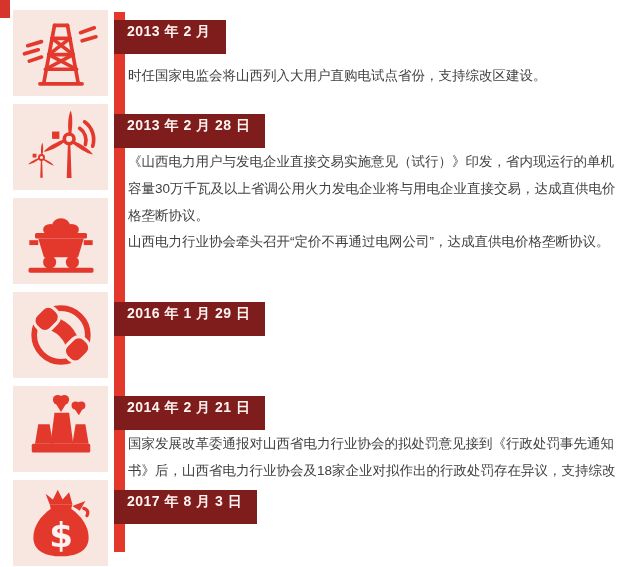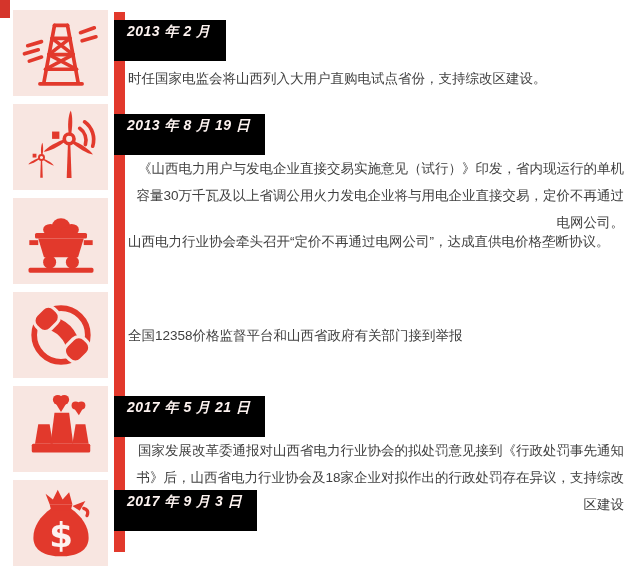--- a/index.html
+++ b/index.html
@@ -21,34 +21,32 @@
   }
   .icon-cell svg{display:block;}
   .content{
     position:relative;z-index:2;
     margin-left:6px;width:512px;
     display:flex;flex-direction:column;
   }
   .badge{
     align-self:flex-start;
     margin-top:10px;
-    background:#000000;
+    background:#7f1d1d;
     color:#fdf3f0;
     font-size:14px;font-weight:bold;
     letter-spacing:0.5px;
-    padding:3px 15px 20px 13px;
+    padding:3px 15px 13px 13px;
     white-space:nowrap;
-    font-style:italic;
   }
   .body-wrap{flex:1;display:flex;align-items:center;}
   .body{
     margin:0;padding:0 2px 0 14px;
     font-size:13.5px;line-height:27px;
     color:#3f3f3f;
-    text-align:right;
   }
 </style>
 </head>
 <body>
 
 <div id="canvas">
   <div class="notch"></div>
   <div class="spine"></div>
 
   <div class="rows">
@@ -96,23 +94,23 @@
             </g>
             <use href="#turbine" transform="translate(24 62) scale(0.52) translate(-58 -40)"></use>
             <g fill="none" stroke="#e2392c" stroke-width="4.5" stroke-linecap="round">
               <path d="M77 17 a27 27 0 0 1 10 30"></path>
               <path d="M71 25 a18 18 0 0 1 7 20"></path>
             </g>
           </svg>
         </span>
       </div>
       <div class="content">
-        <div class="badge">2013 年 8 月 19 日</div>
-        <div class="body-wrap">
-          <p class="body">《山西电力用户与发电企业直接交易实施意见（试行）》印发，省内现运行的单机容量30万千瓦及以上省调公用火力发电企业将与用电企业直接交易，定价不再通过电网公司。</p>
+        <div class="badge">2013 年 2 月 28 日</div>
+        <div class="body-wrap">
+          <p class="body">《山西电力用户与发电企业直接交易实施意见（试行）》印发，省内现运行的单机容量30万千瓦及以上省调公用火力发电企业将与用电企业直接交易，达成直供电价格垄断协议。</p>
         </div>
       </div>
     </div>
 
     <div class="row">
       <div class="icon-cell">
         <span>
           <svg width="78" height="78" viewBox="0 0 96 96">
             <g fill="#e2392c">
               <ellipse cx="35" cy="34" rx="9" ry="7"></ellipse>
@@ -145,23 +143,21 @@
             <circle cx="48" cy="48" r="33" fill="none" stroke="#e2392c" stroke-width="7"></circle>
             <g transform="rotate(45 48 48)" fill="#e2392c" stroke="#f8e6e1" stroke-width="8" stroke-linejoin="round" paint-order="stroke">
               <path d="M20 42 Q48 22 76 42 L69 57 Q48 44 27 57 Z"></path>
               <rect x="11" y="33" width="21" height="27" rx="8"></rect>
               <rect x="64" y="33" width="21" height="27" rx="8"></rect>
             </g>
           </svg>
         </span>
       </div>
       <div class="content">
-        <div class="body-wrap">
-          <p class="body">全国12358价格监督平台和山西省政府有关部门接到举报</p>
-        </div>
+        <div class="badge">2016 年 1 月 29 日</div>
       </div>
     </div>
 
     <div class="row">
       <div class="icon-cell">
         <span>
           <svg width="78" height="78" viewBox="0 0 96 96">
             <g fill="#e2392c">
               <rect x="12" y="66" width="72" height="11" rx="2"></rect>
               <polygon points="20,42 34,42 38,66 16,66"></polygon>
@@ -171,21 +167,21 @@
               <circle cx="52" cy="12" r="6"></circle>
               <polygon points="40,14 56,14 48,27"></polygon>
               <circle cx="66" cy="19" r="5"></circle>
               <circle cx="73" cy="19" r="5"></circle>
               <polygon points="63,21 76,21 70,31"></polygon>
             </g>
           </svg>
         </span>
       </div>
       <div class="content">
-        <div class="badge">2017 年 5 月 21 日</div>
+        <div class="badge">2014 年 2 月 21 日</div>
         <div class="body-wrap">
           <p class="body">国家发展改革委通报对山西省电力行业协会的拟处罚意见接到《行政处罚事先通知书》后，山西省电力行业协会及18家企业对拟作出的行政处罚存在异议，支持综改区建设</p>
         </div>
       </div>
     </div>
 
     <div class="row">
       <div class="icon-cell">
         <span>
           <svg width="78" height="78" viewBox="0 0 96 96">
@@ -194,18 +190,18 @@
               <path d="M34 25 L62 25 L60 33 L36 33 Z"></path>
               <path d="M34 25 L29 12 L38 19 L44 7 L50 19 L58 10 L62 25 Z"></path>
               <path d="M62 27 L78 21 L71 33 Z"></path>
             </g>
             <path d="M76 30 q7 2 4 9" fill="none" stroke="#e2392c" stroke-width="4" stroke-linecap="round"></path>
             <text x="48" y="77" text-anchor="middle" font-size="42" font-weight="bold" fill="#fdf2ef" font-family="DejaVu Sans, sans-serif">$</text>
           </svg>
         </span>
       </div>
       <div class="content">
-        <div class="badge">2017 年 9 月 3 日</div>
+        <div class="badge">2017 年 8 月 3 日</div>
       </div>
     </div>
 
   </div>
 </div>
 
 </body></html>

